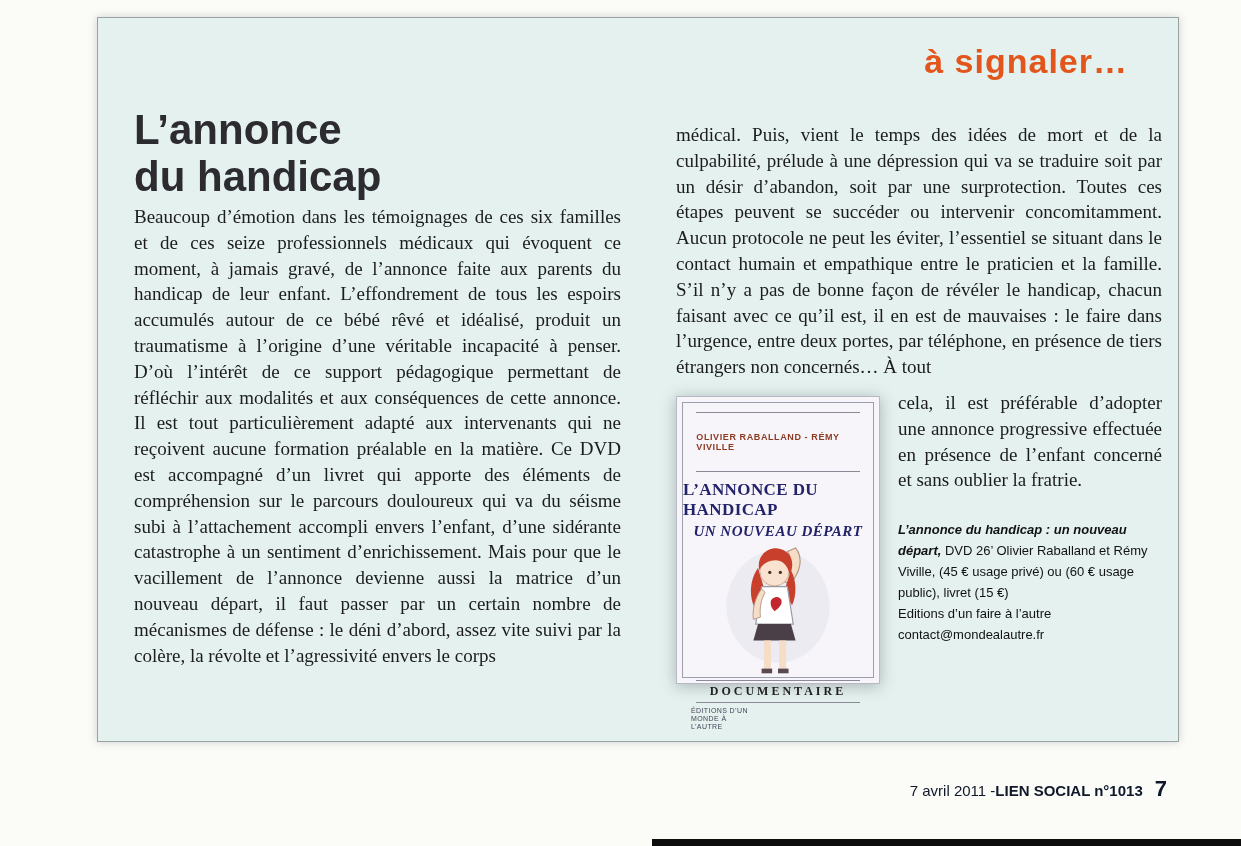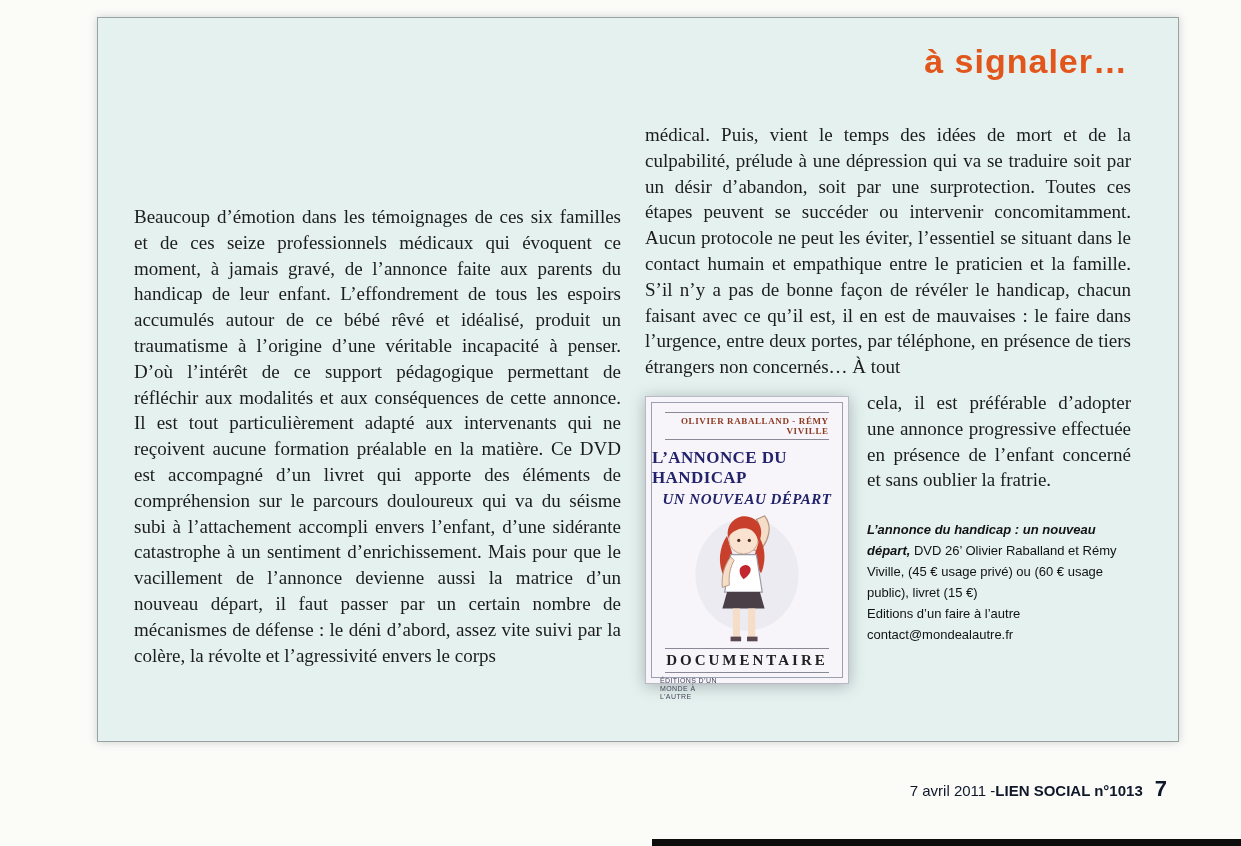--- a/index.html
+++ b/index.html
@@ -56,21 +56,21 @@
     margin: 0;
   }
   .col-left {
     position: absolute;
     left: 36px;
     top: 186px;
     width: 487px;
   }
   .col-right {
     position: absolute;
-    left: 547px;
+    left: 578px;
     top: 104px;
     width: 486px;
   }
   .wrap-section { margin-top: 10px; }
   .wrap-section::after { content:""; display:block; clear:both; }
 
   
   .dvd-cover {
     float: left;
     width: 202px;
@@ -83,31 +83,31 @@
   }
   .cover-inner {
     position: absolute;
     left: 5px; top: 5px; right: 5px; bottom: 5px;
     border: 1px solid #9aa0b0;
     display: flex;
     flex-direction: column;
     align-items: center;
   }
   .cover-authors {
-    font-family: Liberation Serif, serif;
+    font-family: Liberation Sans, sans-serif;
     font-size: 9px;
     font-weight: bold;
     color: #8d3a22;
     letter-spacing: .6px;
     margin-top: 9px;
-    padding: 3px 0;
+    padding: 19px 0;
     border-top: 1px solid #8a8a96;
     border-bottom: 1px solid #8a8a96;
     width: 86%;
-    text-align: right;
+    text-align: left;
   }
   .cover-title {
     font-family: "Liberation Serif", serif;
     font-size: 17px;
     font-weight: bold;
     color: #23236b;
     letter-spacing: .4px;
     margin-top: 8px;
   }
   .cover-subtitle {
@@ -115,21 +115,21 @@
     font-style: italic;
     font-weight: bold;
     font-size: 15px;
     color: #23236b;
     letter-spacing: .5px;
     margin-top: 3px;
   }
   .cover-art { margin-top: 2px; height: 138px; }
   .cover-genre {
     font-family: "Liberation Serif", serif;
-    font-size: 15px;
+    font-size: 12px;
     font-weight: bold;
     letter-spacing: 3px;
     color: #222;
     border-top: 1px solid #8a8a96;
     border-bottom: 1px solid #8a8a96;
     padding: 3px 0;
     width: 86%;
     text-align: center;
   }
   .cover-publisher {
@@ -185,20 +185,22 @@
 </head>
 <body>
 
 <div class="scan">
 
   <div class="magazine-page">
 
     <div class="signal-label">à signaler…</div>
 
     <h1 class="article-title">
+      <span>L’annonce</span>
+      <span>du handicap</span>
     </h1>
 
     <div class="col-left">
       <p class="body-text">Beaucoup d’émotion dans les témoignages de ces six familles et de ces seize professionnels médicaux qui évoquent ce moment, à jamais gravé, de l’annonce faite aux parents du handicap de leur enfant. L’effondrement de tous les espoirs accumulés autour de ce bébé rêvé et idéalisé, produit un traumatisme à l’origine d’une véritable incapacité à penser. D’où l’intérêt de ce support pédagogique permettant de réfléchir aux modalités et aux conséquences de cette annonce. Il est tout particulièrement adapté aux intervenants qui ne reçoivent aucune formation préalable en la matière. Ce DVD est accompagné d’un livret qui apporte des éléments de compréhension sur le parcours douloureux qui va du séisme subi à l’attachement accompli envers l’enfant, d’une sidérante catastrophe à un sentiment d’enrichissement. Mais pour que le vacillement de l’annonce devienne aussi la matrice d’un nouveau départ, il faut passer par un certain nombre de mécanismes de défense : le déni d’abord, assez vite suivi par la colère, la révolte et l’agressivité envers le corps</p>
     </div>
 
     <div class="col-right">
       <p class="body-text">médical. Puis, vient le temps des idées de mort et de la culpabilité, prélude à une dépression qui va se traduire soit par un désir d’abandon, soit par une surprotection. Toutes ces étapes peuvent se succéder ou intervenir concomitamment. Aucun protocole ne peut les éviter, l’essentiel se situant dans le contact humain et empathique entre le praticien et la famille. S’il n’y a pas de bonne façon de révéler le handicap, chacun faisant avec ce qu’il est, il en est de mauvaises : le faire dans l’urgence, entre deux portes, par téléphone, en présence de tiers étrangers non concernés… À tout</p>
 
       <div class="wrap-section">

